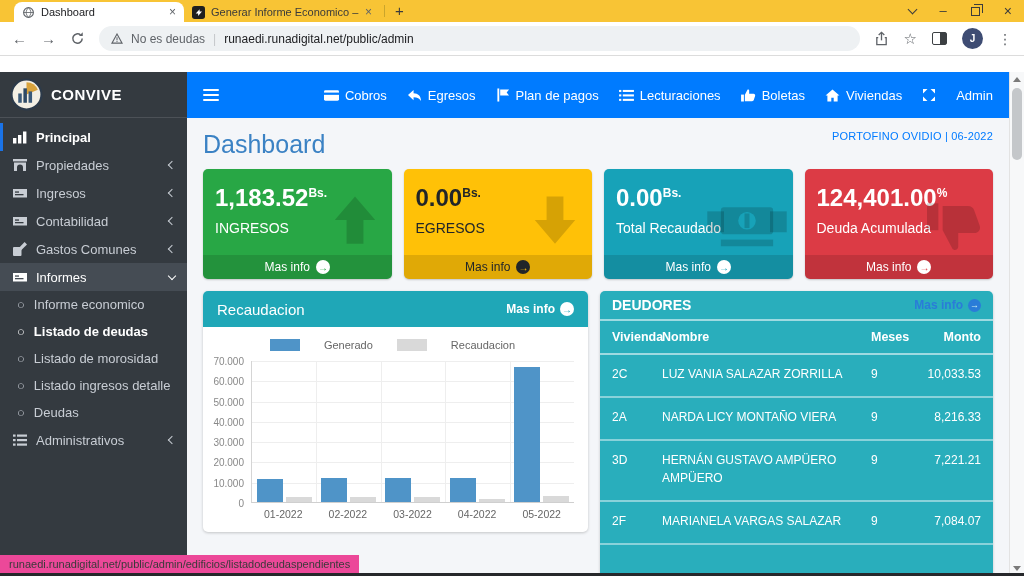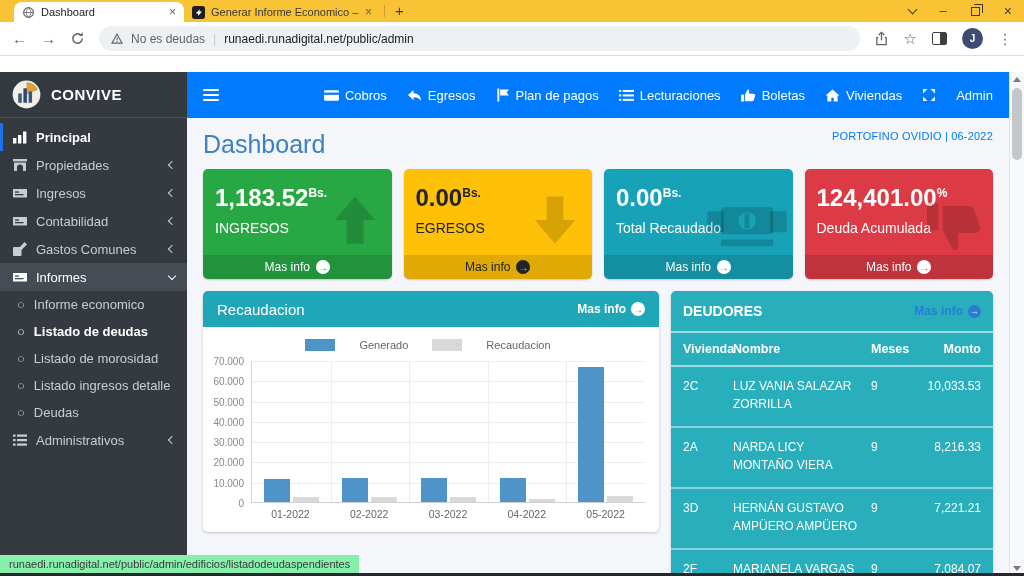--- a/index.html
+++ b/index.html
@@ -74,56 +74,56 @@
   .c4 .cicon{top:30px}
   .card .cfooter{position:absolute;left:0;right:0;bottom:0;height:24px;background:rgba(0,0,0,.12);display:flex;align-items:center;justify-content:center;gap:6px;font-size:12px;cursor:pointer}
   .c1{background:#28a745}.c2{background:#ffc107;color:#212529}.c3{background:#17a2b8}.c4{background:#dc3b45}
   .iarr{width:14px;height:14px;border-radius:50%;display:inline-flex;align-items:center;justify-content:center;font-size:10px;font-weight:bold;flex-shrink:0}
   .c1 .iarr{background:#fff;color:#28a745}
   .c2 .iarr{background:#212529;color:#ffc107}
   .c3 .iarr{background:#fff;color:#17a2b8}
   .c4 .iarr{background:#fff;color:#dc3b45}
 
   .bottom{display:flex;gap:12px;margin-top:12px;align-items:flex-start}
-  .chart-panel{width:456px;background:#fff;border-radius:5px;box-shadow:0 1px 3px rgba(0,0,0,.2);flex-shrink:0}
+  .chart-panel{width:385px;background:#fff;border-radius:5px;box-shadow:0 1px 3px rgba(0,0,0,.2);flex-shrink:0}
   .phead{height:36px;background:#1fa7b7;color:#fff;border-radius:5px 5px 0 0;display:flex;align-items:center;justify-content:space-between;padding:0 14px;font-size:15px}
   .masinfo{display:flex;align-items:center;gap:5px;font-size:12px;font-weight:bold;cursor:pointer}
   .phead .iarr{background:#fff;color:#1fa7b7}
   .chart-body{padding:12px 14px 12px 8px}
   .legend{display:flex;justify-content:center;align-items:center;gap:24px;font-size:11px;color:#666;margin-bottom:10px}
   .swatch{width:30px;height:12px;display:inline-block}
   .chartrow{display:flex}
   .ylabels{width:40px;position:relative;height:142px;flex-shrink:0}
   .ytick{position:absolute;right:7px;transform:translateY(-50%);font-size:10px;color:#888}
   .plot{flex:1;position:relative;height:142px;border-left:1px solid #d5d5d5;border-bottom:1px solid #cfcfcf}
   .gridline{position:absolute;left:0;right:0;height:1px;background:#eeeeee}
   .vline{position:absolute;top:0;bottom:0;width:1px;background:#eeeeee}
   .bargroup{position:absolute;bottom:0;height:100%;display:flex;align-items:flex-end;justify-content:center;gap:3px}
   .bar{width:26px}
   .xlabels{display:flex;margin-left:40px;margin-top:5px}
   .xtick{flex:1;text-align:center;font-size:10.5px;color:#666}
 
   .deudores{flex:1;background:#29aebc;border-radius:5px;color:#fff;box-shadow:0 1px 3px rgba(0,0,0,.2);height:292px;overflow:hidden}
-  .dhead{height:40px;display:flex;align-items:center;justify-content:space-between;padding:0 12px;font-size:14px;font-weight:bold}
+  .dhead{height:28px;display:flex;align-items:center;justify-content:space-between;padding:0 12px;font-size:14px;font-weight:bold}
   .dhead .masinfo{color:#2a7cd8}
   .dhead .iarr{background:#2a7cd8;color:#c9edf1;width:13px;height:13px;font-size:9px}
   .dtable{width:100%;border-collapse:collapse;font-size:12px;table-layout:fixed}
   .dtable th{text-align:left;padding:9px 6px;border-top:2px solid rgba(255,255,255,.55);border-bottom:2px solid rgba(255,255,255,.55);font-size:12.5px}
   .dtable td{padding:10px 6px 13px;vertical-align:top;border-bottom:2px solid rgba(255,255,255,.45);line-height:1.5}
   .dtable .c-viv{width:56px;padding-left:12px}
   .dtable .c-mes{width:46px}
   .dtable .c-mon{width:82px;text-align:right;padding-right:12px}
 
   .scrollcol{width:15px;background:#f7f8f9;border-left:1px solid #e3e3e3;position:relative;flex-shrink:0}
   .sarr{position:absolute;left:50%;transform:translateX(-50%);width:0;height:0;border-left:4px solid transparent;border-right:4px solid transparent}
   .sarr.up{top:5px;border-bottom:5px solid #7a7a7a}
   .sarr.down{bottom:5px;border-top:5px solid #7a7a7a}
   .sthumb{position:absolute;top:16px;left:2px;right:2px;height:72px;background:#c4c7ca;border-radius:5px}
 
-  .statusbar{position:absolute;left:0;bottom:3px;background:#86efac;color:#3a3a3a;font-size:11px;padding:3px 9px;z-index:40}
+  .statusbar{position:absolute;left:0;bottom:3px;background:#ec4899;color:#3a3a3a;font-size:11px;padding:3px 9px;z-index:40}
   .bottomedge{position:absolute;left:0;right:0;bottom:0;height:3px;background:#26282b;z-index:41}
 </style>
 </head>
 <body>
 
 <div id="screen">
 
   <div class="tabbar">
     <div class="tab active">
       <svg width="13" height="13" viewBox="0 0 16 16">

